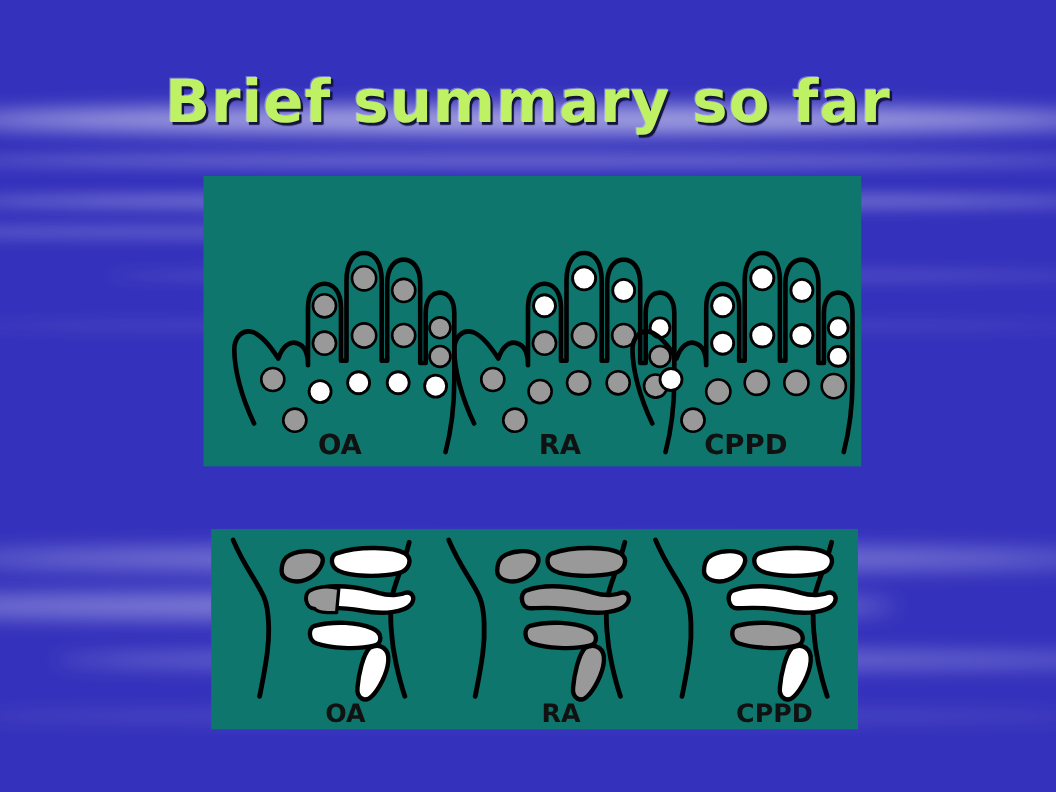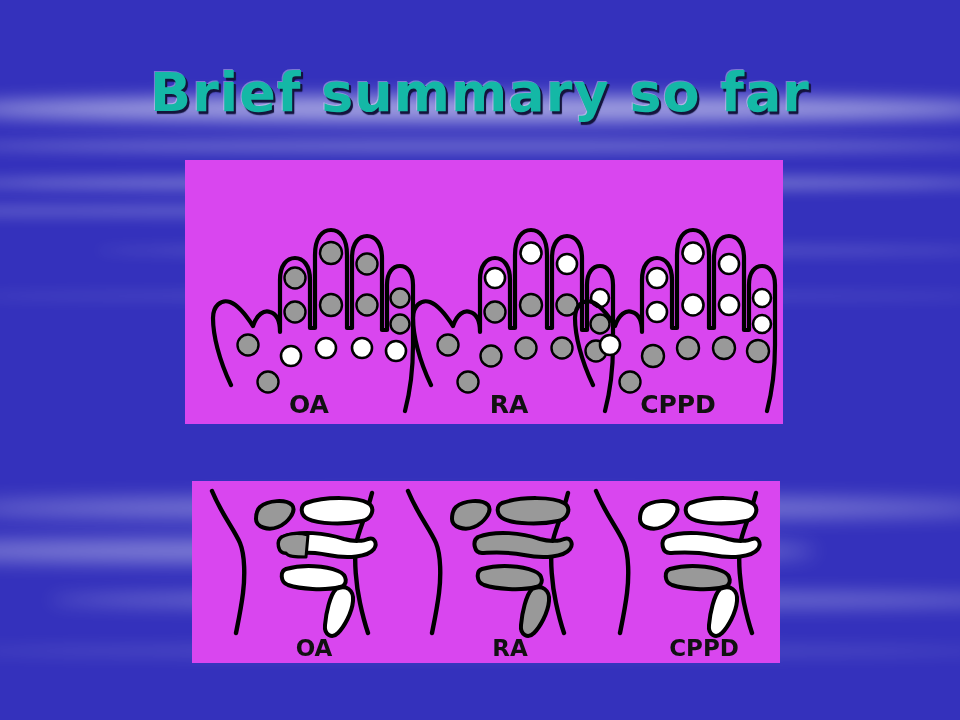--- a/index.html
+++ b/index.html
@@ -81,33 +81,33 @@
   #title {
     position: absolute;
     top: 66px;
     left: 0;
     width: 960px;
     text-align: center;
     font-family: "DejaVu Sans", sans-serif;
     font-size: 54px;
     font-weight: bold;
     letter-spacing: 1px;
-    color: #14b8a6;
+    color: #bef264;
     text-shadow:
        2px 2px 0 #14143c,
        2px 3px 1px rgba(10,10,50,0.85),
       -1px -1px 0 rgba(255,255,255,0.35);
     white-space: nowrap;
     line-height: 1;
   }
 
   
   .panel {
     position: absolute;
-    background: #d946ef;
+    background: #0f766e;
     overflow: hidden;
   }
   #panel-hands {
     left: 185px;
     top: 160px;
     width: 598px;
     height: 264px;
   }
   #panel-wrists {
     left: 192px;

